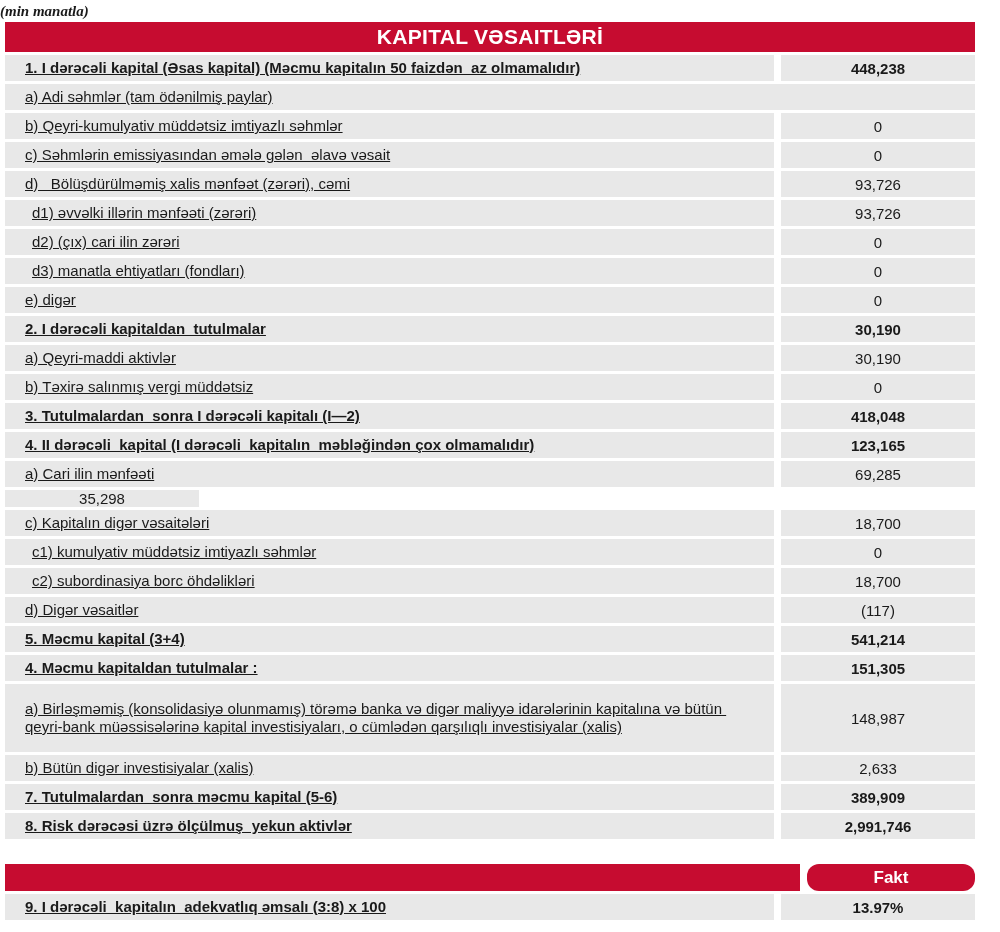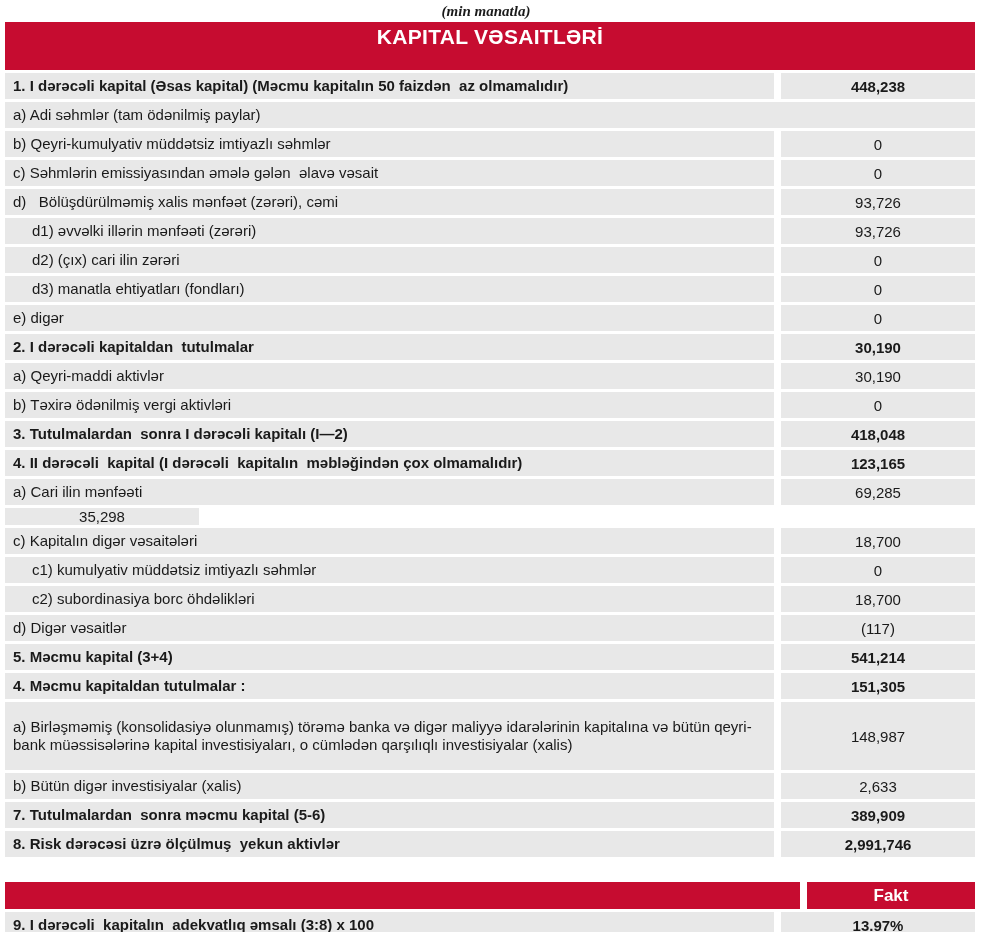--- a/index.html
+++ b/index.html
@@ -3,49 +3,49 @@
 <meta charset="utf-8">
 <style>
   :root { --red:#C60C30; --cell:#E8E8E8; --ink:#1a1a1a; }
   * { box-sizing:border-box; }
   html,body { margin:0; padding:0; background:#fff; }
   body {
     width:1000px; height:932px; overflow:hidden;
     font-family:"Liberation Sans", sans-serif; color:var(--ink);
   }
   .unit-note {
-    text-align:center; padding:3px 28px 2px 0;
+    text-align:left; padding:3px 28px 2px 0;
     font-family:"Liberation Serif", serif;
     font-style:italic; font-weight:bold; font-size:15px;
   }
   .table-wrap { margin-left:5px; width:970px; }
   .title-bar {
     background:var(--red); color:#fff; text-align:center;
-    font-weight:bold; font-size:21px; height:48px; line-height:30px;
+    font-weight:bold; font-size:21px; height:30px; line-height:30px;
     letter-spacing:0.3px;
   }
   .row { display:flex; gap:7px; margin-top:3px; }
   .label {
     flex:1; background:var(--cell); font-size:15px; line-height:18px;
-    padding:4px 8px; white-space:pre-wrap;
+    padding:4px 20px; white-space:pre-wrap;text-decoration:underline;
   }
   .label.indent { padding-left:27px; }
   .value {
     width:194px; background:var(--cell); font-size:15px;
     display:flex; align-items:center; justify-content:center;
   }
   .bold { font-weight:bold; }
   .tall .label { padding-top:16px; padding-bottom:16px; }
   .ratio-table { margin-top:25px; margin-left:5px; width:970px; }
   .ratio-header { display:flex; gap:7px; }
   .ratio-header .hcell { background:var(--red); height:27px; }
   .ratio-header .hspacer { flex:1; }
   .ratio-header .hfakt {
     width:168px; color:#fff; font-weight:bold; font-size:17px;
-    display:flex; align-items:center; justify-content:center;
+    display:flex; align-items:center; justify-content:center;border-radius:12px;
   }
 </style>
 </head>
 <body>
 
 <div class="unit-note">(min manatla)</div>
 
 <div class="table-wrap">
   <div class="title-bar">
     <span>KAPITAL VƏSAITLƏRİ</span>
@@ -88,21 +88,21 @@
       </div>
       <div class="row bold">
         <div class="label">2. I dərəcəli kapitaldan  tutulmalar</div>
         <div class="value">30,190</div>
       </div>
       <div class="row">
         <div class="label">a) Qeyri-maddi aktivlər</div>
         <div class="value">30,190</div>
       </div>
       <div class="row">
-        <div class="label">b) Təxirə ödənilmiş vergi aktivləri</div>
+        <div class="label">b) Təxirə salınmış vergi müddətsiz</div>
         <div class="value">0</div>
       </div>
       <div class="row bold">
         <div class="label">3. Tutulmalardan  sonra I dərəcəli kapitalı (I—2)</div>
         <div class="value">418,048</div>
       </div>
       <div class="row bold">
         <div class="label">4. II dərəcəli  kapital (I dərəcəli  kapitalın  məbləğindən çox olmamalıdır)</div>
         <div class="value">123,165</div>
       </div>

